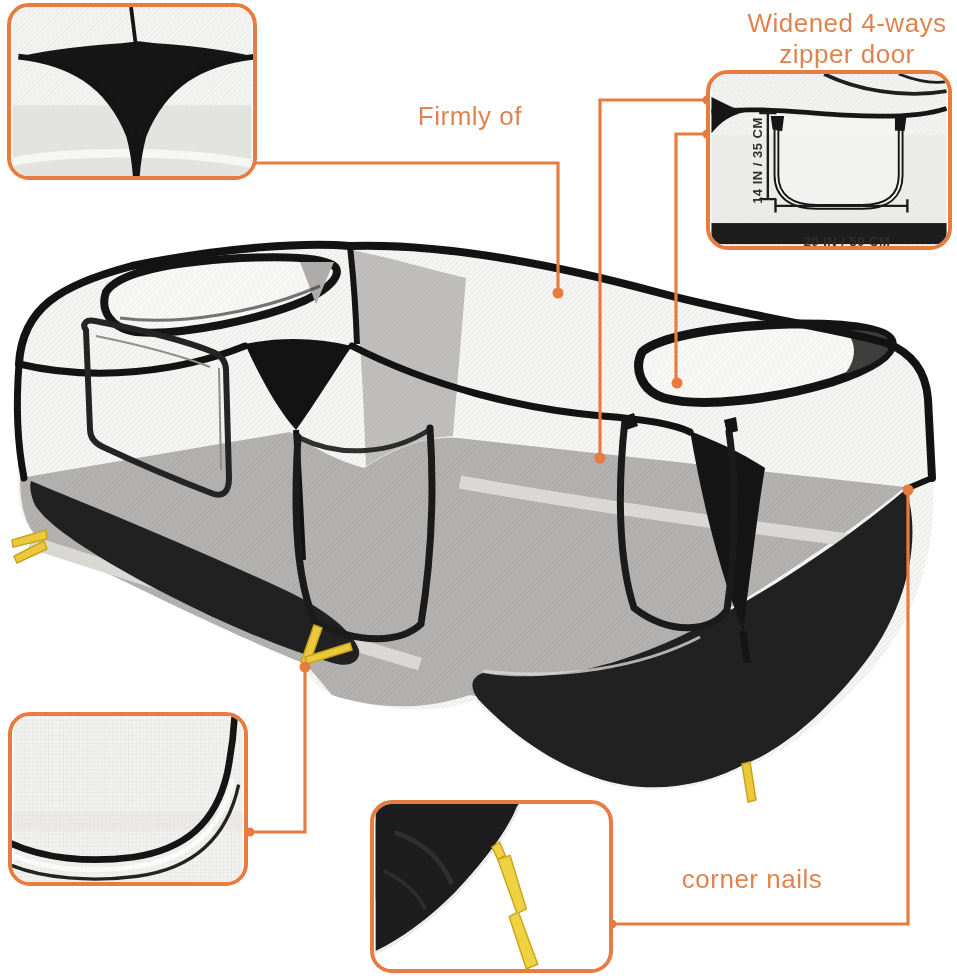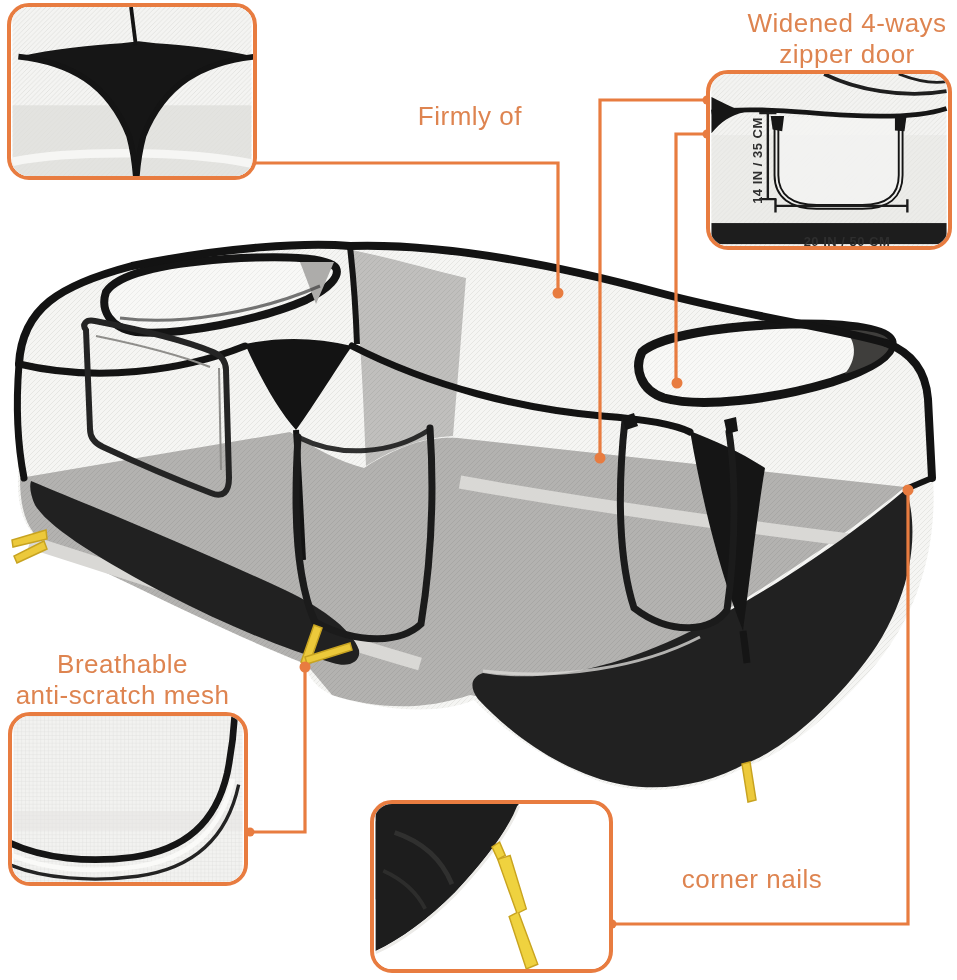--- a/index.html
+++ b/index.html
@@ -234,22 +234,18 @@
 
   <div class="callout-label" style="left:727px;top:8px;width:240px;">
     <div>Widened 4-ways</div>
     <div>zipper door</div>
   </div>
 
   <div class="callout-label" style="left:282px;top:101px;width:240px;text-align:right;">
     <div>Firmly of</div>
   </div>
 
-  <div class="callout-label" style="left:0px;top:649px;width:245px;">
-    <div>Breathable</div>
-    <div>anti-scratch mesh</div>
-  </div>
 
   <div class="callout-label" style="left:632px;top:864px;width:240px;">
     <div>corner nails</div>
   </div>
 
 </div>
 
 </body></html>

